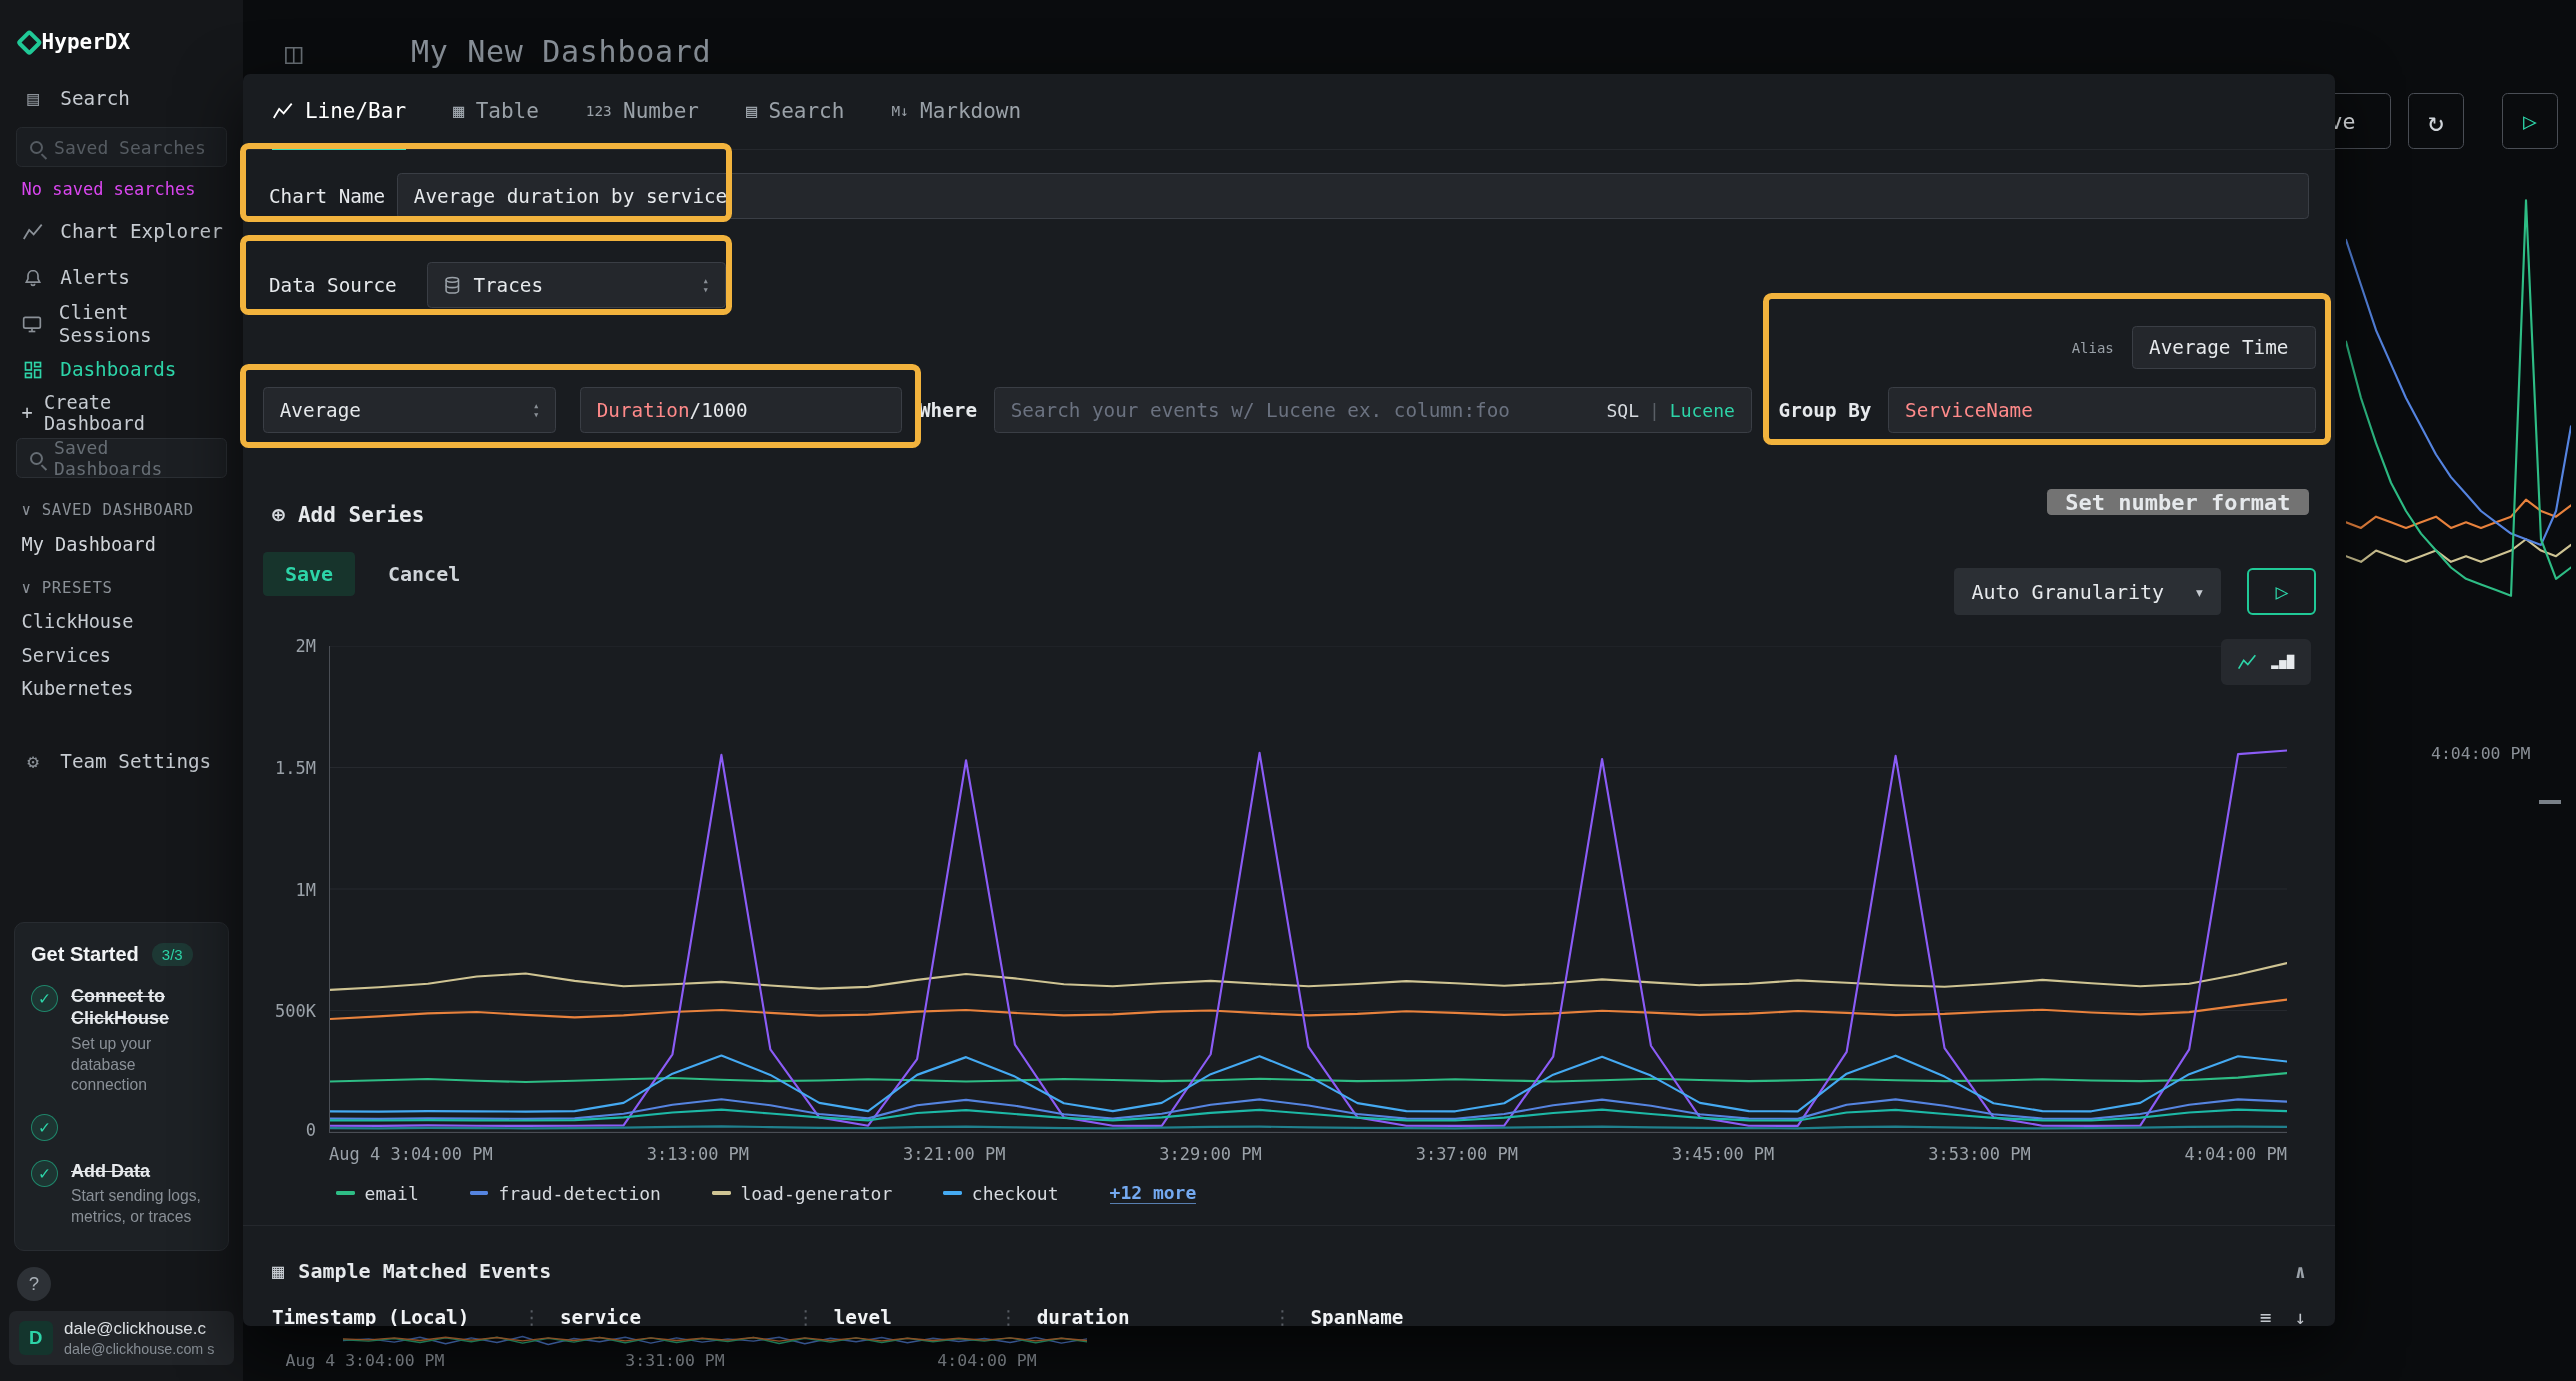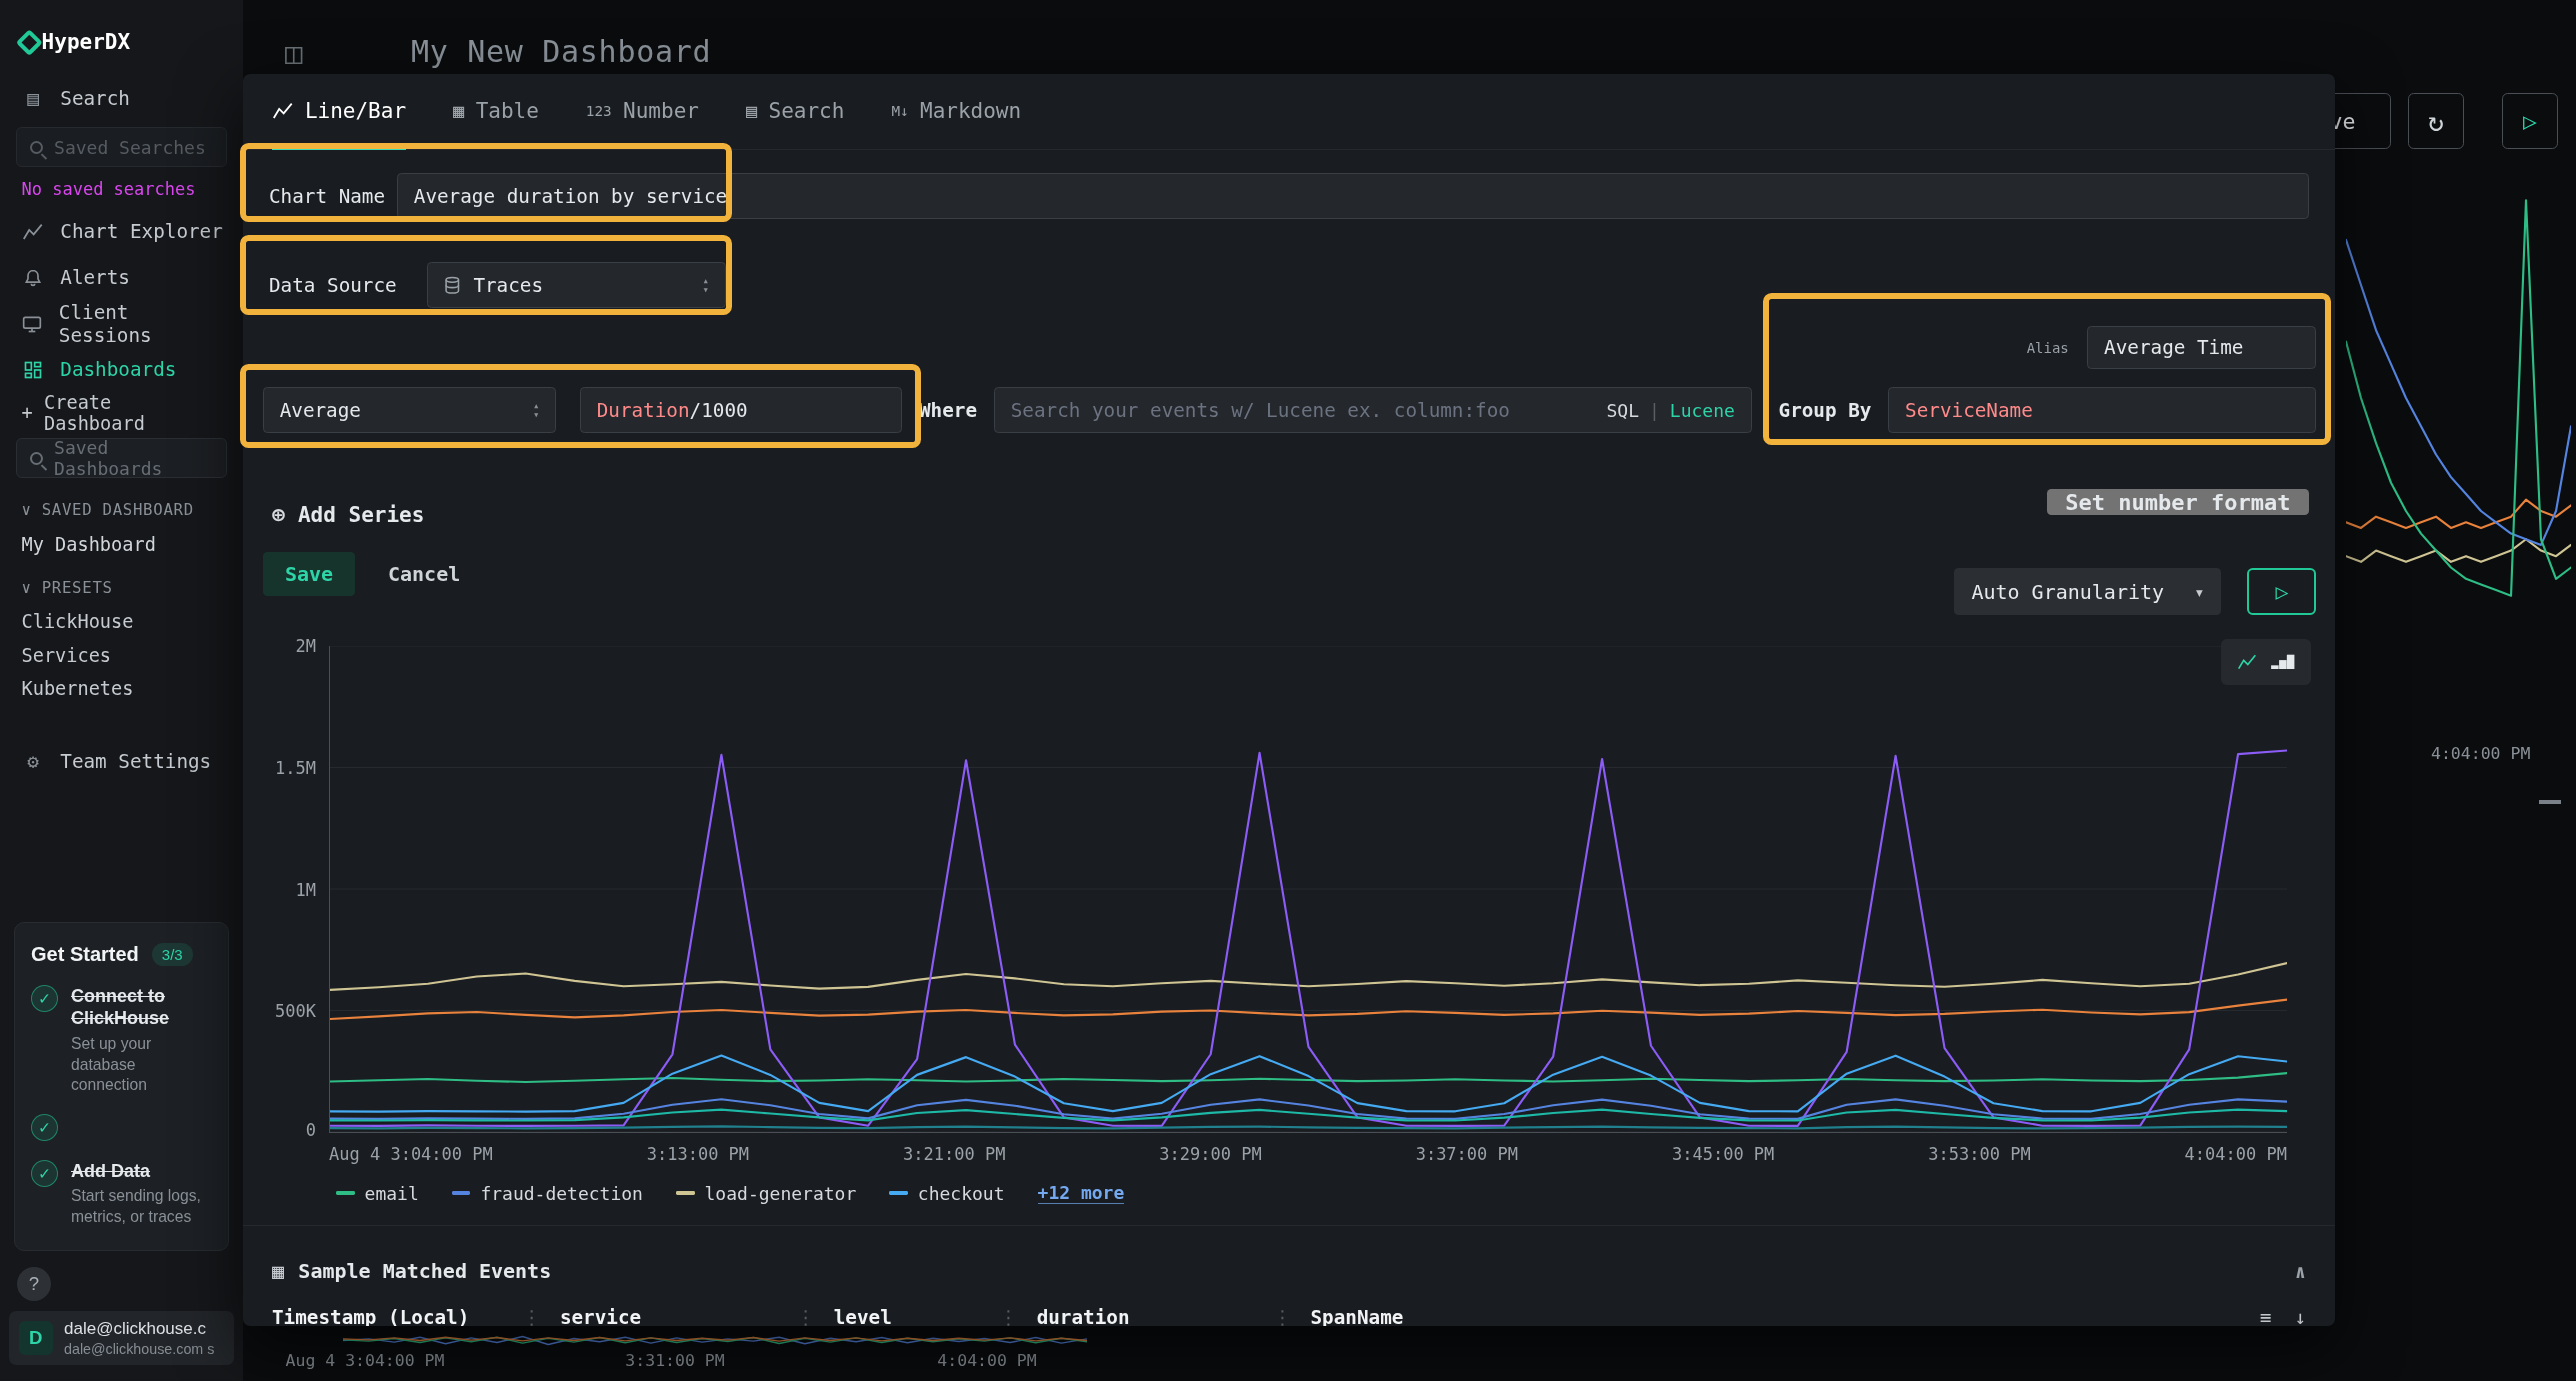--- a/index.html
+++ b/index.html
@@ -61,21 +61,21 @@
   .blbl{font-weight:bold}
   .input{background:#24272c;border:1.4px solid #3a3e45;border-radius:4.3px;height:46px;display:flex;align-items:center;padding:0 15.7px;font-size:19.3px;color:#e6e9ec}
   .row-chartname{position:absolute;top:86px;left:26px;right:26px;height:72px;display:flex;align-items:center;gap:12px}
   .chartname-input{flex:1}
   .caret{display:inline-block;width:2.1px;height:26px;background:#e6e9ec;margin-left:2.1px}
   .row-datasource{position:absolute;top:175px;left:26px;height:72px;display:flex;align-items:center;gap:30px}
   .ds-select{width:299px;gap:11.4px;cursor:pointer}
   .updn{display:flex;flex-direction:column;margin-left:auto;color:#8a9097;font-size:10.7px;line-height:9.3px}
   .alias-row{position:absolute;top:252px;right:18.6px;display:flex;align-items:center;gap:18.6px}
   .alias-lbl{font-size:14px;color:#9aa1a8}
-  .alias-input{width:229px;height:43px}
+  .alias-input{width:184px;height:43px}
   .series-row{position:absolute;top:313px;left:20px;right:18.6px;height:46px;display:flex;align-items:center}
   .agg-select{width:293px;cursor:pointer}
   .field-input{width:322px;margin-left:24px}
   .fld-main{color:#ff8a8a}
   .where-lbl{margin-left:17px;font-weight:bold;white-space:nowrap}
   .where-input{flex:1;margin-left:17px;color:#6b7280}
   .sql-toggle{margin-left:auto;display:flex;gap:10px;font-size:18px;align-items:center}
   .sql-w{color:#d6dadf}.sql-sep{color:#5a5f66}.lucene{color:#2dd4a8}
   .gb-lbl{margin-left:27px;font-weight:bold;white-space:nowrap}
   .gb-input{width:428px;margin-left:17px;color:#ff8a8a}
@@ -90,21 +90,21 @@
   .gran-ch{color:#c6cbd1;font-size:17px}
   .play-btn{width:69px;height:47px;border:2.1px solid #20c997;border-radius:5.7px;color:#2dd4a8;display:flex;align-items:center;justify-content:center;font-size:21.5px;cursor:pointer}
   .plot{position:absolute;left:86px;top:572px;width:1958px;height:487px;border-left:1.4px solid #4a4e55;border-bottom:1.4px solid #4a4e55}
   .plot svg{position:absolute;inset:0;width:100%;height:100%}
   .ylab{position:absolute;left:0;width:73px;text-align:right;font-size:17px;color:#9aa1a8}
   .y4{top:562px}.y3{top:684px}.y2{top:806px}.y1{top:927px}.y0{top:1046px}
   .chart-toggle{position:absolute;top:565px;right:24px;width:90px;height:46px;background:#26292e;border-radius:5.7px;display:flex;align-items:center;justify-content:center;gap:14.3px;z-index:2}
   .ct-line{color:#2dd4a8;display:flex;cursor:pointer}
   .ct-bars{color:#e6e9ec;font-size:12px;letter-spacing:0.7px;cursor:pointer}
   .xlabels{position:absolute;top:1070px;left:86px;width:1958px;display:flex;justify-content:space-between;font-size:17px;color:#9aa1a8}
-  .legend{position:absolute;top:1108px;left:93px;display:flex;gap:33px;align-items:center;font-size:18px;color:#d6dadf}
+  .legend{position:absolute;top:1108px;left:93px;display:flex;gap:51px;align-items:center;font-size:18px;color:#d6dadf}
   .litem{display:flex;align-items:center}
   .l-dash{width:18.6px;height:3.6px;border-radius:1.4px;display:inline-block;margin-right:10px}
   .legend-more{color:#74a9f0;border-bottom:1.4px solid rgba(116,169,240,.7);cursor:pointer;font-weight:bold}
   .mdivider{position:absolute;top:1151px;left:0;right:0;border-top:1.4px solid #25282d}
   .sample-row{position:absolute;top:1185px;left:29px;right:29px;display:flex;align-items:center;gap:14.3px;font-size:20px;font-weight:bold}
   .sample-ic{color:#c6cbd1;font-size:20px}
   .collapse-ch{margin-left:auto;color:#9aa1a8;font-size:18.6px;cursor:pointer}
   .thead{position:absolute;top:1232px;left:29px;right:29px;display:flex;align-items:center;font-size:19.3px;font-weight:bold;color:#f1f3f5}
   .th{white-space:nowrap}
   .th0{width:250px}.th1{width:236px}.th2{width:165px}.th3{width:236px}

